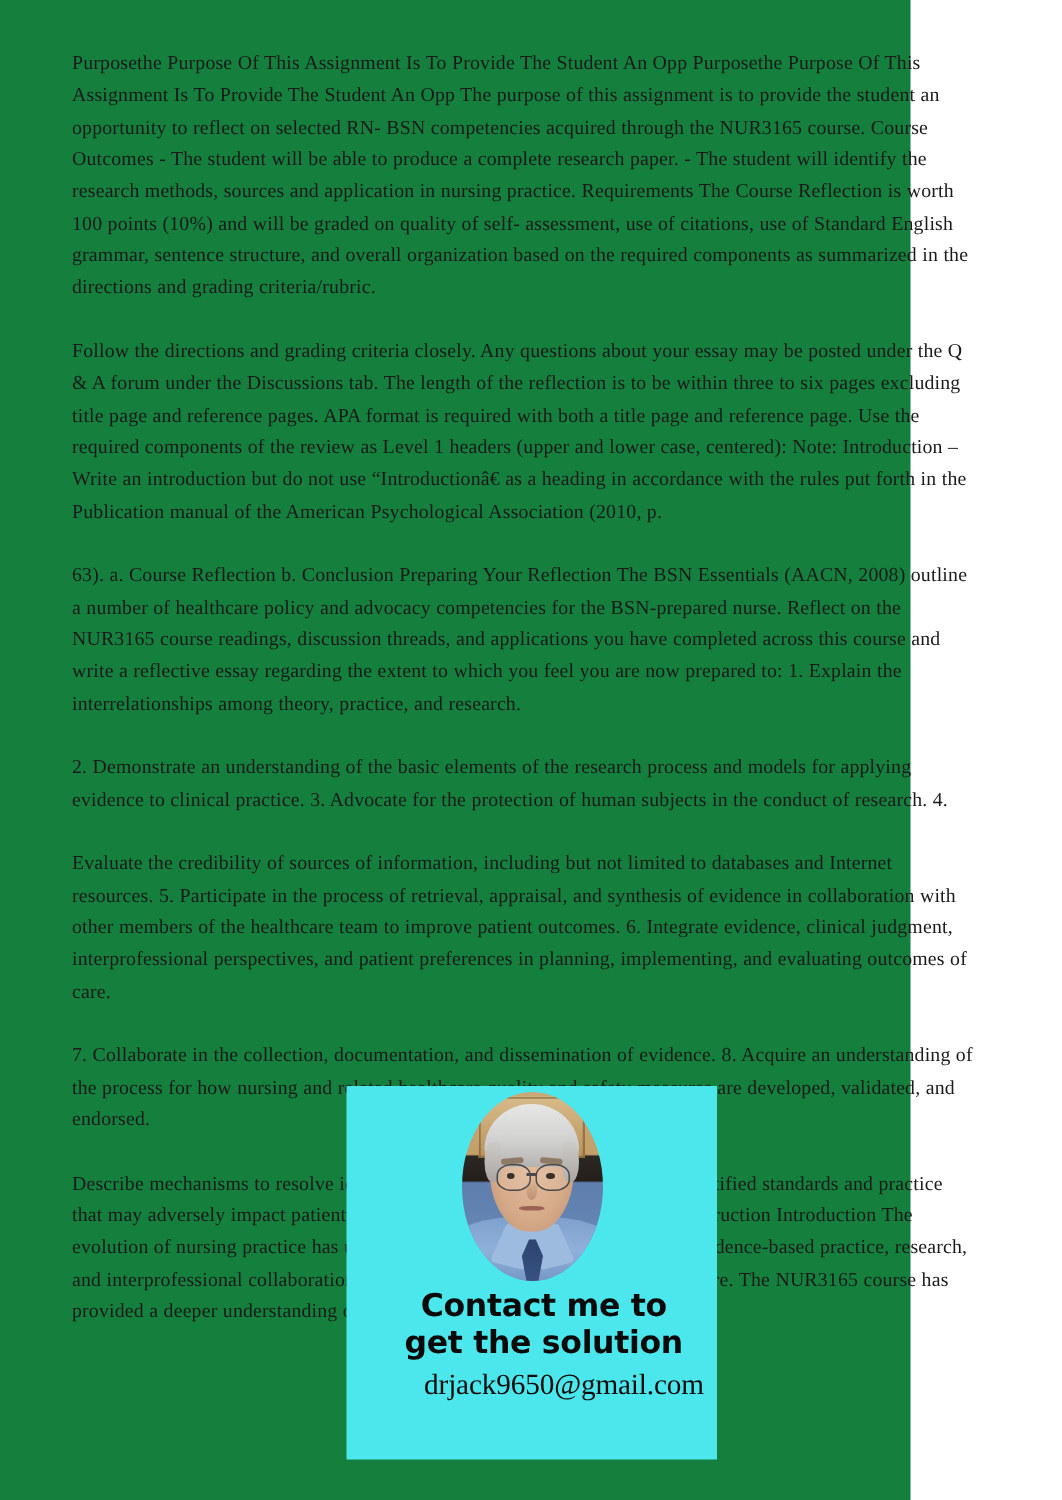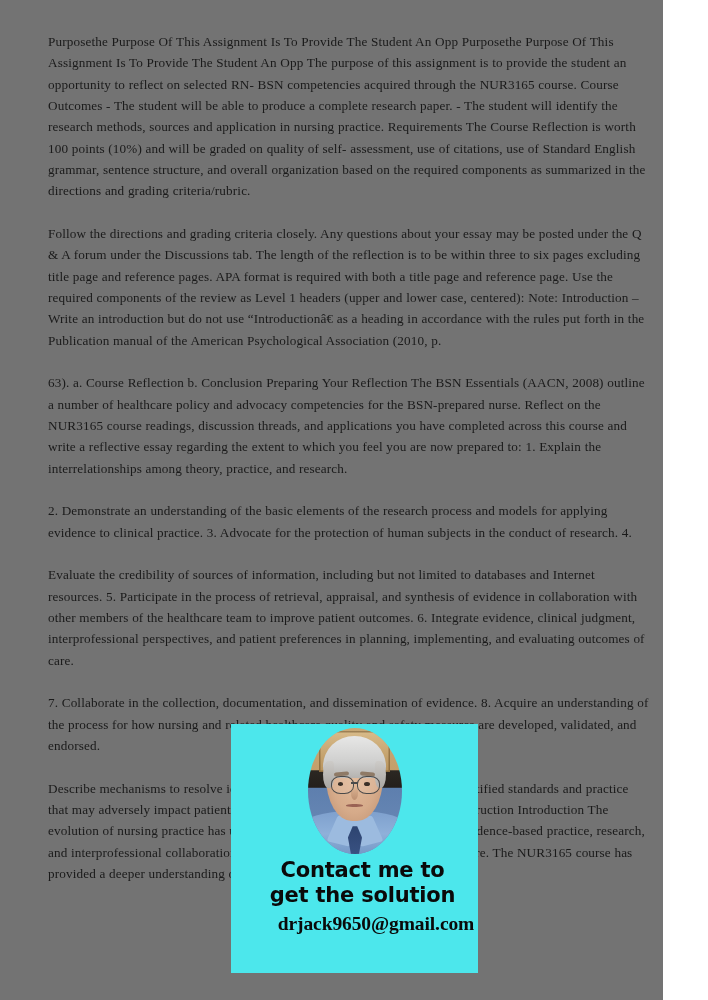--- a/index.html
+++ b/index.html
@@ -11,23 +11,23 @@
     width: 708px;
     height: 1000px;
     position: relative;
     overflow: hidden;
     font-family: "Liberation Serif", "DejaVu Serif", serif;
   }
 
   #page {
     position: absolute;
     left: 0; top: 0;
-    width: 663px;
+    width: 607px;
     height: 1000px;
-    background: #737373;
+    background: #15803d;
   }
 
   #doc-body {
     position: absolute;
     left: 48px;
     top: 31px;
     width: 604px;
   }
 
   .para {
@@ -153,21 +153,21 @@
     font-family: "DejaVu Sans", "Liberation Sans", sans-serif;
     font-weight: bold;
     font-size: 21px;
     line-height: 25px;
     color: #0a0a0a;
     letter-spacing: -0.2px;
     padding-left: 16px;
   }
   #contact-email {
     font-family: "Liberation Serif", "DejaVu Serif", serif;
-    font-weight: bold;
+    font-weight: normal;
     font-size: 19.5px;
     line-height: 25px;
     color: #0a0a0a;
     margin-top: 3px;
     letter-spacing: -0.1px;
     padding-left: 43px;
   }
 </style>
 </head>
 <body>

